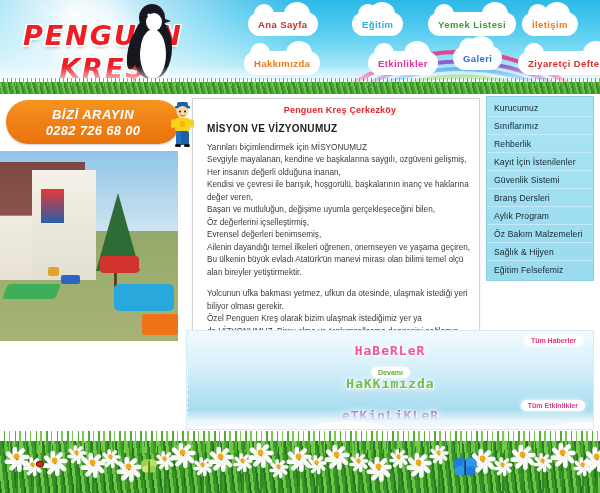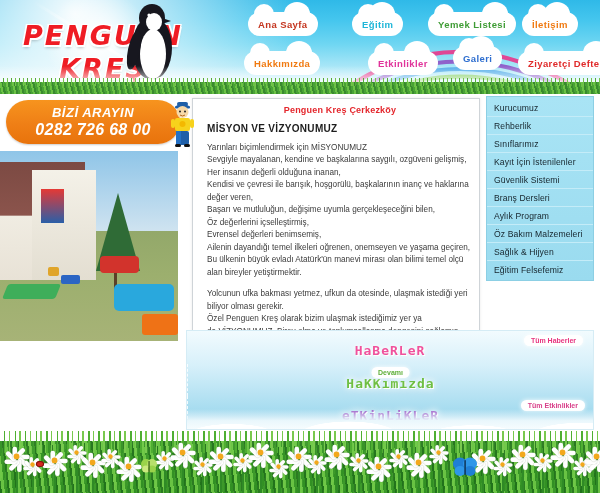--- a/index.html
+++ b/index.html
@@ -81,21 +81,21 @@
   
   .left-col{ position:absolute; left:0; top:94px; width:186px; }
   .call-box{
     margin:6px 6px 0 6px; height:44px; border-radius:22px;
     background:linear-gradient(180deg,#f7941e 0%,#ef7f16 55%,#e8730c 100%);
     color:#fff; display:flex; flex-direction:column; align-items:center;
     justify-content:center; font-style:italic; font-weight:bold;
     box-shadow:0 1px 2px rgba(0,0,0,.2); cursor:pointer;
   }
   .call-l1{ font-size:13px; letter-spacing:.5px; }
-  .call-l2{ font-size:16px; letter-spacing:.3px; margin-top:1px; }
+  .call-l2{ font-size:13px; letter-spacing:.3px; margin-top:1px; }
 
   .photo{
     margin:7px 8px 0 0; width:178px; height:190px;
     position:relative; overflow:hidden; background:#9fb77d;
   }
   .ph-sky{ position:absolute; inset:0 0 58% 0; background:linear-gradient(180deg,#8fc5e8,#cfe3f0); }
   .ph-grass{ position:absolute; left:0; right:0; bottom:0; height:58%;
              background:linear-gradient(180deg,#93a86a 0%,#9caf6e 40%,#a7b377 100%); }
   .ph-bld{ position:absolute; left:0; top:6%; width:48%; height:62%;
            background:linear-gradient(180deg,#7c4a43 0%,#8b544c 45%,#f0ece2 46%,#e8e2d6 100%); }
@@ -339,22 +339,22 @@
 alan bireyler yetiştirmektir.</div>
     <div class="body-text">Yolcunun ufka bakması yetmez, ufkun da otesinde, ulaşmak istediği yeri
 biliyor olması gerekir.
 Özel Penguen Kreş olarak bizim ulaşmak istediğimiz yer ya
 da VİZYONUMUZ, Birey olma ve toplumsallaşma dengesini sağlamış,
 geleceği bugünden gorecek mutlu ve donanımlı insanlar yetiştirmek.</div>
   </div>
 
   <div class="right-col">
     <div class="menu-item">Kurucumuz</div>
+    <div class="menu-item">Sınıflarımız</div>
     <div class="menu-item">Rehberlik</div>
-    <div class="menu-item">Sınıflarımız</div>
     <div class="menu-item">Kayıt İçin İstenilenler</div>
     <div class="menu-item">Güvenlik Sistemi</div>
     <div class="menu-item">Branş Dersleri</div>
     <div class="menu-item">Aylık Program</div>
     <div class="menu-item">Öz Bakım Malzemeleri</div>
     <div class="menu-item">Sağlık &amp; Hijyen</div>
     <div class="menu-item">Eğitim Felsefemiz</div>
   </div>
 
   <div class="panels">

